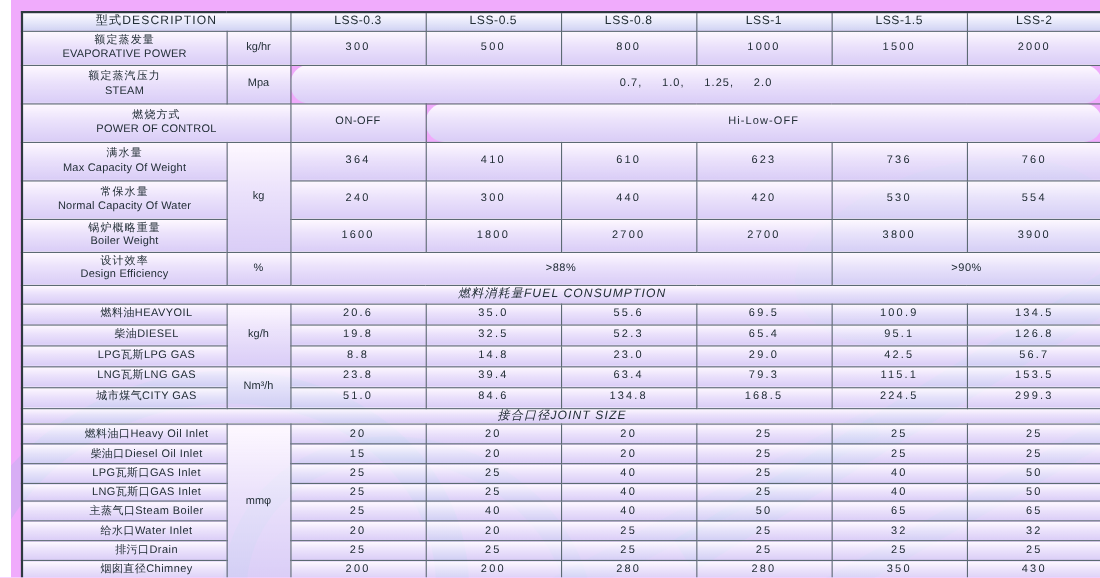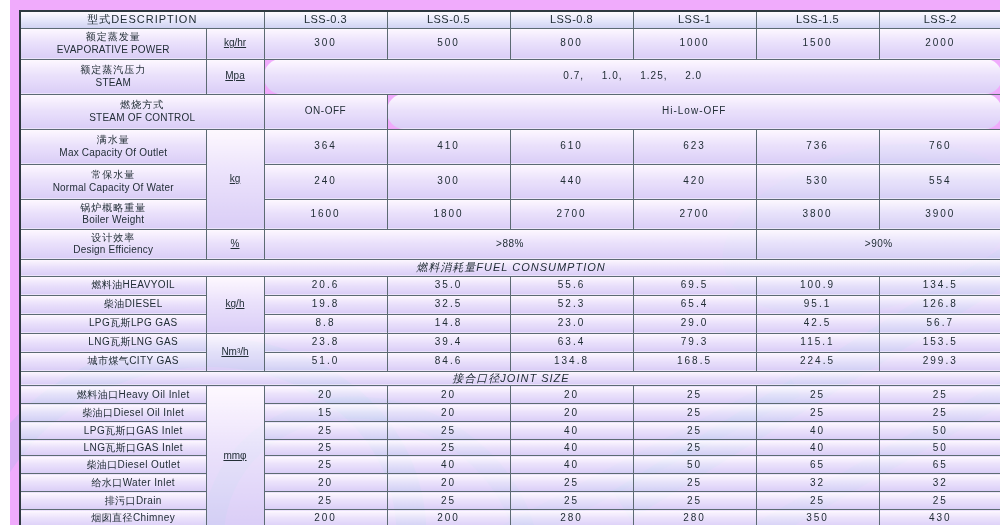--- a/index.html
+++ b/index.html
@@ -33,21 +33,21 @@
     text-align:center;vertical-align:middle;
     padding:0 2px;
     background:linear-gradient(180deg,rgba(255,255,255,0.92) 0%,rgba(233,244,251,0.75) 45%,rgba(203,228,243,0.60) 100%);
     font-size:10px;line-height:1.25;
   }
   td.model{font-size:11px;letter-spacing:0.5px;background:linear-gradient(180deg,rgba(255,255,255,0.95) 0%,rgba(226,240,249,0.85) 55%,rgba(198,224,240,0.75) 100%);}
   td.desc{font-size:11px;letter-spacing:1px;background:linear-gradient(180deg,rgba(255,255,255,0.95) 0%,rgba(226,240,249,0.85) 55%,rgba(198,224,240,0.75) 100%);}
   .zh{display:block;font-size:10px;letter-spacing:1px;}
   .en{display:block;font-size:10px;letter-spacing:0.2px;}
   td.lbl1{font-size:10px;letter-spacing:0.4px;padding-left:42px;}
-  td.unit{font-size:10px;text-decoration:underline;}
+  td.unit{font-size:10px;}
   td.val{font-size:10px;letter-spacing:2px;}
   td.span-val{font-size:10px;letter-spacing:1px;word-spacing:14px;border-radius:17px;}
   td.section{font-size:11px;letter-spacing:1px;font-style:italic;}
 </style>
 </head>
 <body>
 
 <div class="page">
   <div class="table-wrap">
 
@@ -100,30 +100,30 @@
           <span class="zh">额定蒸汽压力</span>
           <span class="en">STEAM</span>
         </td>
         <td class="unit">Mpa</td>
         <td colspan="6" class="span-val">0.7, 1.0, 1.25, 2.0</td>
       </tr>
 
       <tr style="height:35px">
         <td colspan="2" class="lbl2">
           <span class="zh">燃烧方式</span>
-          <span class="en">STEAM OF CONTROL</span>
+          <span class="en">POWER OF CONTROL</span>
         </td>
         <td class="val" style="letter-spacing:0.5px">ON-OFF</td>
         <td colspan="5" class="span-val" style="word-spacing:0">Hi-Low-OFF</td>
       </tr>
 
       <tr style="height:35px">
         <td class="lbl2">
           <span class="zh">满水量</span>
-          <span class="en">Max Capacity Of Outlet</span>
+          <span class="en">Max Capacity Of Weight</span>
         </td>
         <td class="unit" rowspan="3">kg</td>
         <td class="val">364</td>
         <td class="val">410</td>
         <td class="val">610</td>
         <td class="val">623</td>
         <td class="val">736</td>
         <td class="val">760</td>
       </tr>
 
@@ -250,21 +250,21 @@
       <tr style="height:16px">
         <td class="lbl1">LNG瓦斯口GAS Inlet</td>
         <td class="val">25</td>
         <td class="val">25</td>
         <td class="val">40</td>
         <td class="val">25</td>
         <td class="val">40</td>
         <td class="val">50</td>
       </tr>
       <tr style="height:18px">
-        <td class="lbl1">柴油口Diesel Outlet</td>
+        <td class="lbl1">主蒸气口Steam Boiler</td>
         <td class="val">25</td>
         <td class="val">40</td>
         <td class="val">40</td>
         <td class="val">50</td>
         <td class="val">65</td>
         <td class="val">65</td>
       </tr>
       <tr style="height:18px">
         <td class="lbl1">给水口Water Inlet</td>
         <td class="val">20</td>

